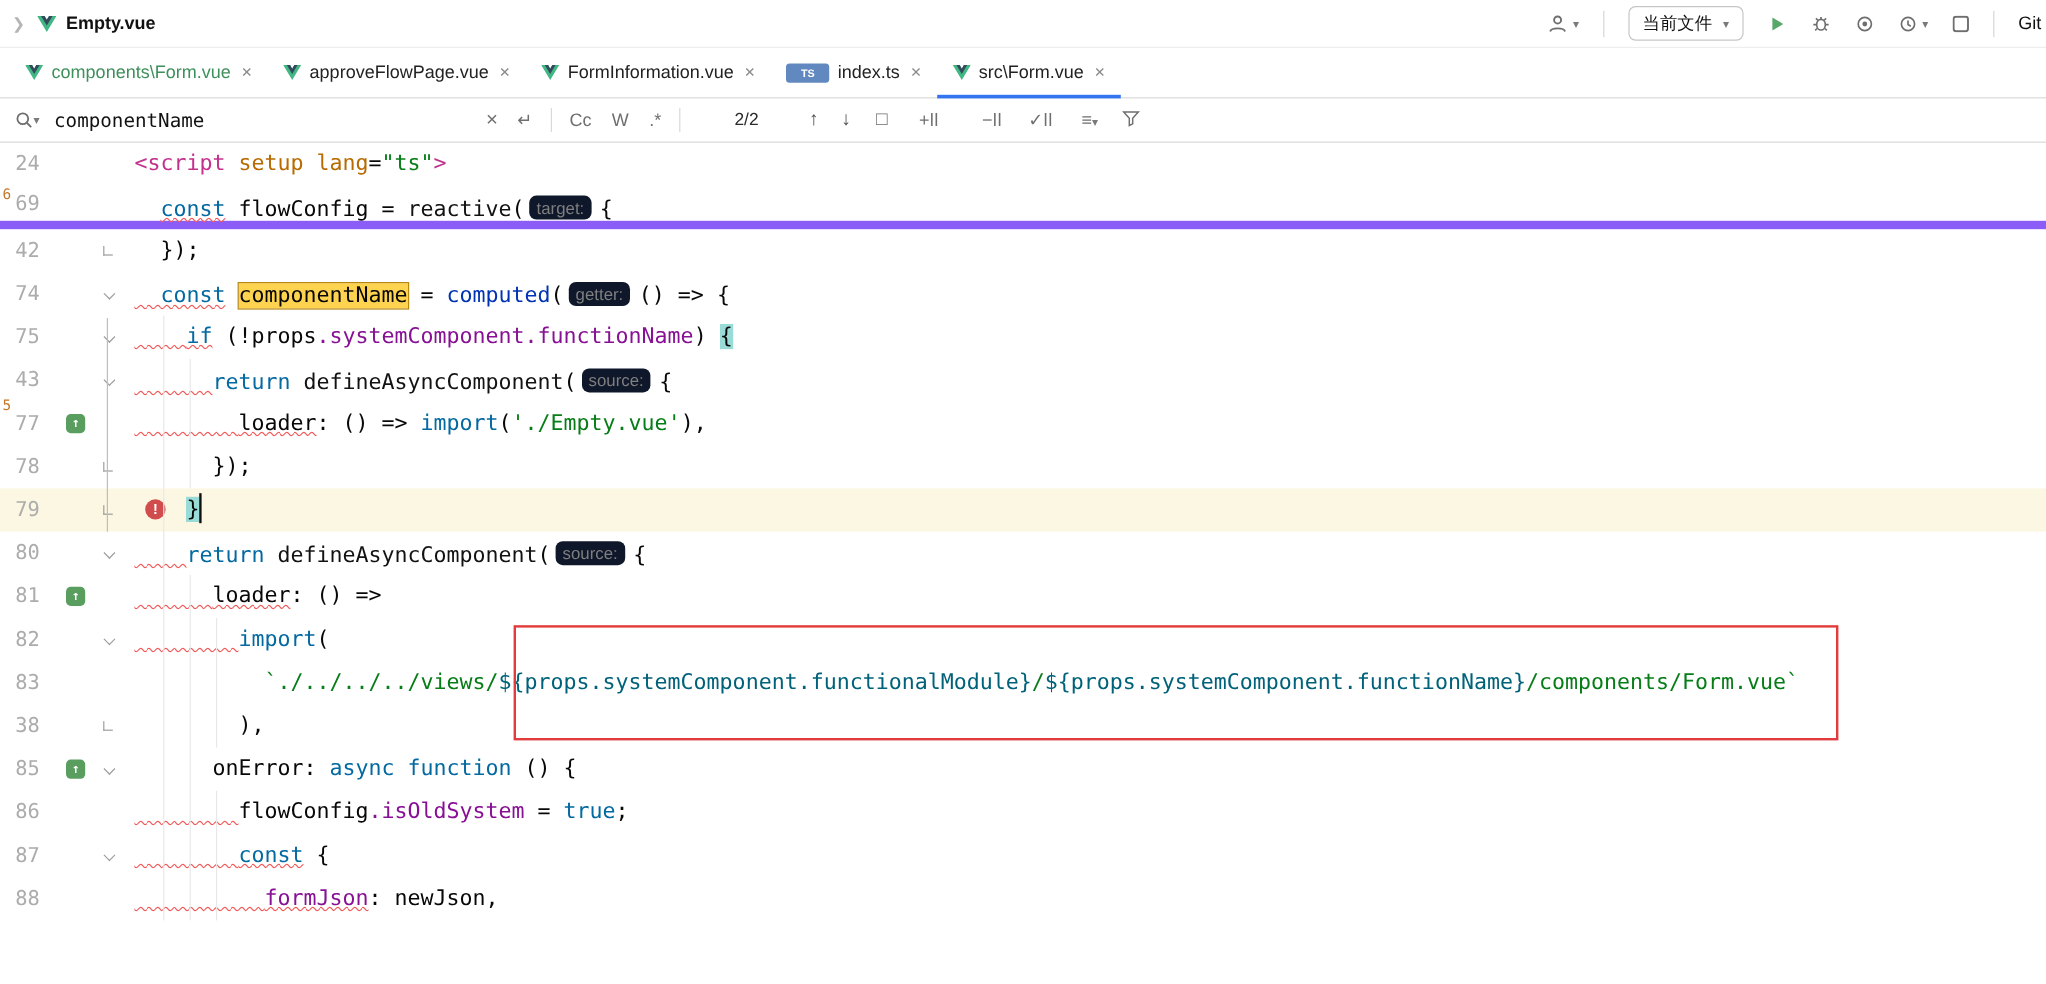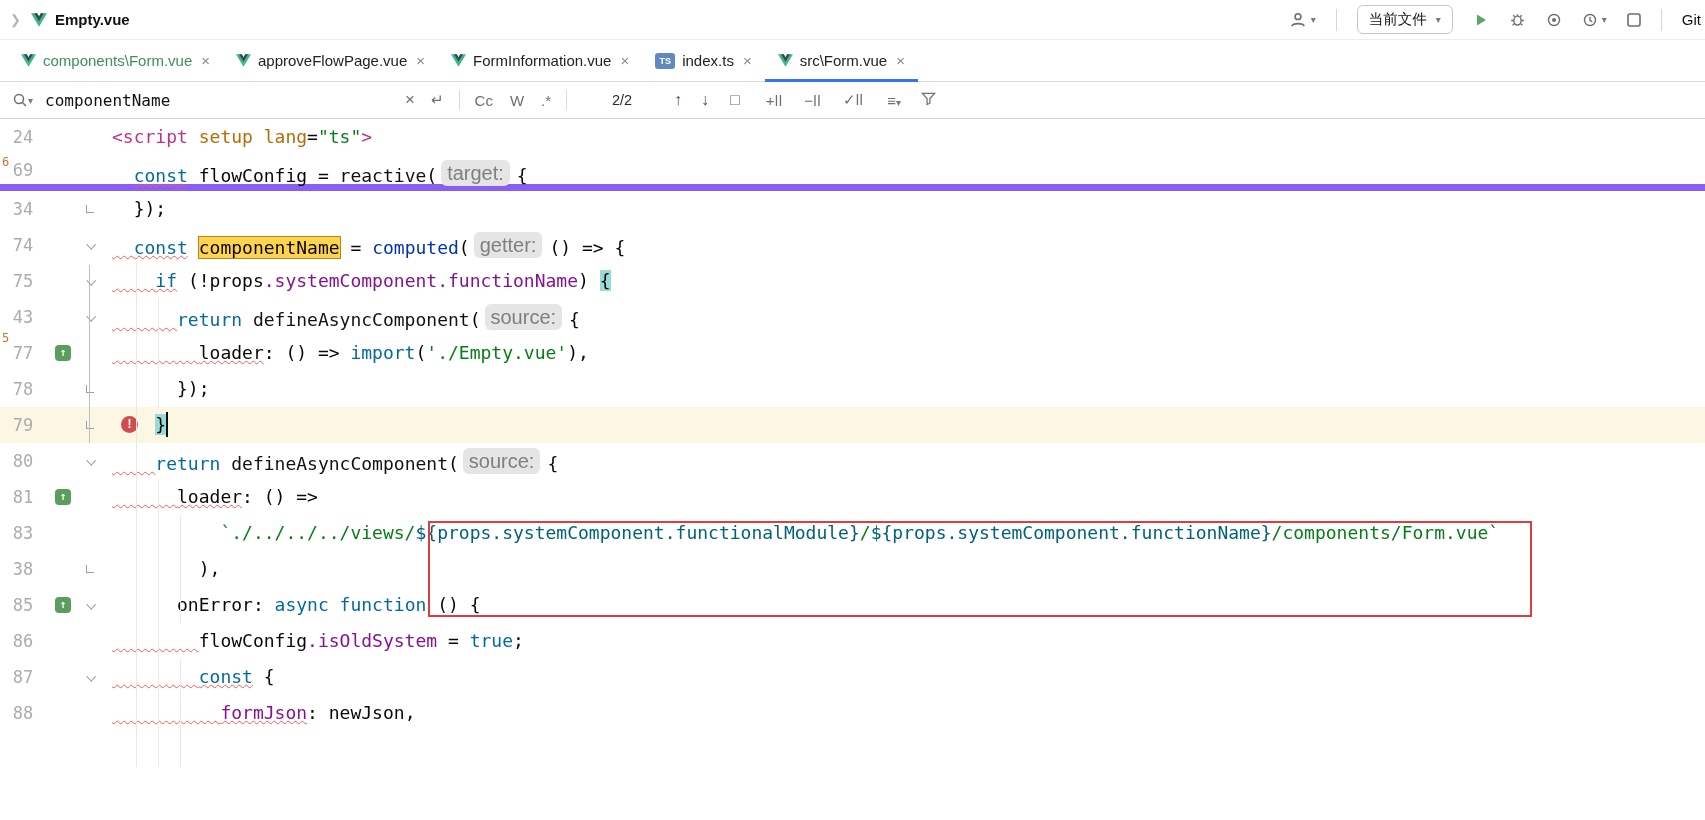--- a/index.html
+++ b/index.html
@@ -16,21 +16,21 @@
   .runconf{display:flex;align-items:center;gap:9px;height:29px;padding:0 11px;border:1px solid #c6c6c6;border-radius:6px;background:#fff;font-size:14.5px;color:#111;font-family:inherit}
   .git{font-size:15px;color:#111}
   
   .tabbar{height:42px;display:flex;border-bottom:1px solid #dadada;padding-left:8px}
   .tabs{display:flex}
   .tab{display:flex;align-items:center;gap:7px;padding:0 13px;font-size:15px;color:#222;position:relative;cursor:pointer}
   .tab.active::after{content:"";position:absolute;left:0;right:0;bottom:-1px;height:3px;background:#3574f0}
   .tab-label.green{color:#3e8f5c}
   .tab-close{color:#8a8a8a;font-size:15px;margin-left:2px}
   .tab-ic{display:flex;align-items:center}
-  .tab-ic.ts{background:#6289bf;color:#fff;font-size:9px;font-weight:bold;width:20px;height:16px;border-radius:3px;justify-content:center}
+  .tab-ic.ts{background:#6289bf;color:#fff;font-size:9px;font-weight:bold;width:36px;height:16px;border-radius:3px;justify-content:center}
   
   .searchbar{height:37px;display:flex;align-items:center;border-bottom:1px solid #d2d2d2;padding-left:12px;font-size:15px;color:#555}
   .query{font-family:"DejaVu Sans Mono",monospace;font-size:16px;color:#111;width:360px;margin-left:12px;display:inline-block}
   .sdiv{width:1px;height:20px;background:#d9d9d9;margin:0 15px}
   .tgl{color:#6f6f6f;cursor:pointer}
   .cnt{font-size:14.5px;color:#2b2b2b;width:80px;text-align:center}
   .arr{color:#4f4f4f;font-size:16px;cursor:pointer}
   .sic{cursor:pointer;color:#6f6f6f}
   
   .editor{position:relative;height:700px;font-family:"DejaVu Sans Mono",monospace;font-size:18px;color:#080808;background:#fff}
@@ -47,21 +47,21 @@
   .code{white-space:pre;flex:1}
   .kw{color:#0369a1}
   .str{color:#067d17}
   .prop{color:#871094}
   .fni{color:#121212}
   .fnb{color:#0033b3}
   .interp{color:#00627a}
   .tag{color:#c2318c}
   .attr{color:#b76b01}
   .sq{text-decoration:underline;text-decoration-style:wavy;text-decoration-color:#f25a5a;text-decoration-thickness:1.3px;text-decoration-skip-ink:none}
-  .hint{font-family:"Liberation Sans",sans-serif;font-size:20px;color:#7f7f7f;background:#e5e5e5;border-radius:6px;padding:2px 6px;margin:0 7px 0 4px;vertical-align:2px}
+  .hint{font-family:"Liberation Sans",sans-serif;font-size:14px;color:#7f7f7f;background:#0f172a;border-radius:6px;padding:2px 6px;margin:0 7px 0 4px;vertical-align:2px}
   .srch{background:#fed34f;outline:1px solid #b8880e}
   .brace{background:#99dbd6}
   .tcursor{display:inline-block;width:0;height:25px;border-left:2px solid #101010;vertical-align:-6px}
   .err{position:absolute;left:121px;top:9px;width:17px;height:17px;border-radius:50%;background:#d14d4d;color:#fff;font:bold 12px/17px "Liberation Sans",sans-serif;text-align:center}
   .red-box{position:absolute;left:428px;top:402px;width:1104px;height:96px;border:2px solid #e23b3b;pointer-events:none;z-index:6}
   .fold-scope{position:absolute;left:89px;top:146px;width:1px;height:178px;background:#bdbdbd}
   .ig{position:absolute;width:1px;background:#e8e8e8}
   .stray{position:absolute;left:2px;color:#c4772b;font-size:12px;z-index:7;font-family:"DejaVu Sans Mono",monospace}
 </style>
 </head>
@@ -186,21 +186,21 @@
   <span class="sdiv"></span>
   <span class="tgl">Cc</span>
   <span class="tgl" style="margin-left:17px">W</span>
   <span class="tgl" style="margin-left:17px">.*</span>
   <span class="sdiv"></span>
   <span class="cnt">2/2</span>
   <span class="arr" style="margin-left:12px">↑</span>
   <span class="arr" style="margin-left:19px">↓</span>
   <span class="sic" style="margin-left:21px;font-size:16px">□</span>
   <span class="sic" style="margin-left:26px">+ǀǀ</span>
-  <span class="sic" style="margin-left:22px">−ǀǀ</span>
+  <span class="sic" style="margin-left:36px">−ǀǀ</span>
   <span class="sic" style="margin-left:22px">✓ǀǀ</span>
   <span class="sic" style="margin-left:24px">
     <span>≡</span><span class="dd">▾</span>
   </span>
   <span class="sic" style="margin-left:20px">
     <svg width="15" height="15" viewBox="0 0 16 16">
         <path d="M1.5 2.5h13L9.5 8v5l-3 1.5V8z" fill="none" stroke="#6e6e6e" stroke-width="1.3"></path>
       </svg>
   </span>
 </div>
@@ -218,21 +218,21 @@
       <div class="line sticky-last">
         <div class="gutter">
           <span class="lnum">69</span>
           <span class="gslot"></span>
           <span class="fslot"></span>
         </div>
         <div class="code"><span>  </span><span class="kw sq">const</span><span> </span><span>flowConfig</span><span> = </span><span class="fni">reactive</span><span>(</span><span class="hint">target:</span><span>{</span></div>
       </div>
       <div class="line">
         <div class="gutter">
-          <span class="lnum">34</span>
+          <span class="lnum">42</span>
           <span class="gslot"></span>
           <span class="fslot">
             <span class="fold-end"></span>
           </span>
         </div>
         <div class="code"><span>  </span><span>});</span></div>
       </div>
       <div class="line">
         <div class="gutter">
           <span class="lnum">74</span>
@@ -306,20 +306,30 @@
       </div>
       <div class="line">
         <div class="gutter">
           <span class="lnum">81</span>
           <span class="gslot">
             <span class="garrow">↑</span>
           </span>
           <span class="fslot"></span>
         </div>
         <div class="code"><span class="sq">      </span><span class="sq">loader</span><span>: () =&gt;</span></div>
+      </div>
+      <div class="line">
+        <div class="gutter">
+          <span class="lnum">82</span>
+          <span class="gslot"></span>
+          <span class="fslot">
+            <span class="fold-start"></span>
+          </span>
+        </div>
+        <div class="code"><span class="sq">        </span><span class="kw">import</span><span>(</span></div>
       </div>
       <div class="line">
         <div class="gutter">
           <span class="lnum">83</span>
           <span class="gslot"></span>
           <span class="fslot"></span>
         </div>
         <div class="code"><span>          </span><span class="str">`./../../../views/</span><span class="interp">${props.systemComponent.functionalModule}</span><span class="str">/</span><span class="interp">${props.systemComponent.functionName}</span><span class="str">/components/Form.vue`</span></div>
       </div>
       <div class="line">

